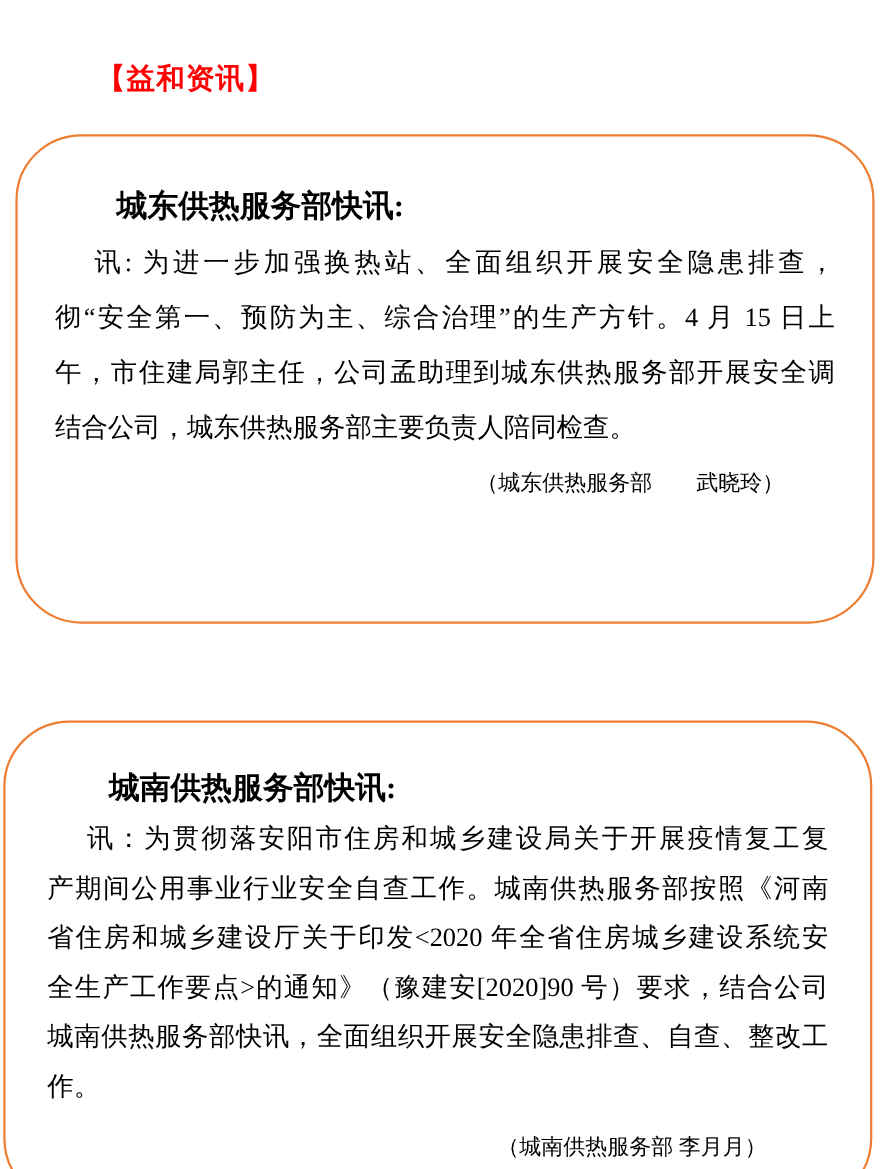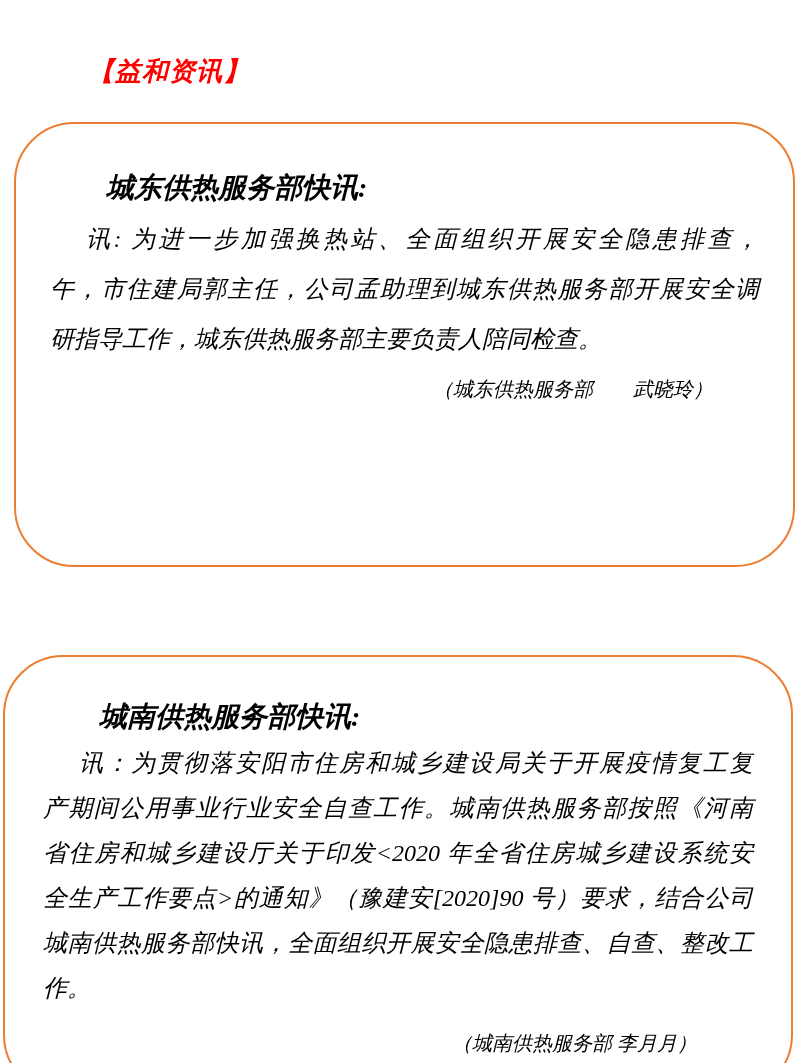--- a/index.html
+++ b/index.html
@@ -1,15 +1,15 @@
 <!DOCTYPE html>
 <html><head>
 <meta charset="utf-8">
 <style>
-  * { margin: 0; padding: 0; box-sizing: border-box; font-style: italic; }
+  * { margin: 0; padding: 0; box-sizing: border-box; }
   html, body { background: #ffffff; }
   body {
     width: 800px; height: 1063px;
     font-family: "Liberation Serif", "DejaVu Serif", serif;
     color: #000000;
     overflow: hidden;
   }
   .page {
     position: relative;
     width: 800px; height: 1063px;
@@ -71,22 +71,23 @@
 </head>
 <body>
 
 <div class="page">
 
   <div class="bulletin-header">【益和资讯】</div>
 
   <div class="news-card card-1">
     <div class="card-title">城东供热服务部快讯:</div>
     <div class="body-line first-line">讯: 为进一步加强换热站、全面组织开展安全隐患排查，</div>
+    <div class="body-line">彻“安全第一、预防为主、综合治理”的生产方针。4 月 15 日上</div>
     <div class="body-line">午，市住建局郭主任，公司孟助理到城东供热服务部开展安全调</div>
-    <div class="body-line para-end">研指导工作，城东供热服务部主要负责人陪同检查。</div>
+    <div class="body-line para-end">结合公司，城东供热服务部主要负责人陪同检查。</div>
     <div class="signature-line">（城东供热服务部　　武晓玲）</div>
   </div>
 
   <div class="news-card card-2">
     <div class="card-title">城南供热服务部快讯:</div>
     <div class="body-line first-line">讯：为贯彻落安阳市住房和城乡建设局关于开展疫情复工复</div>
     <div class="body-line">产期间公用事业行业安全自查工作。城南供热服务部按照《河南</div>
     <div class="body-line">省住房和城乡建设厅关于印发&lt;2020 年全省住房城乡建设系统安</div>
     <div class="body-line">全生产工作要点&gt;的通知》（豫建安[2020]90 号）要求，结合公司</div>
     <div class="body-line">城南供热服务部快讯，全面组织开展安全隐患排查、自查、整改工</div>

